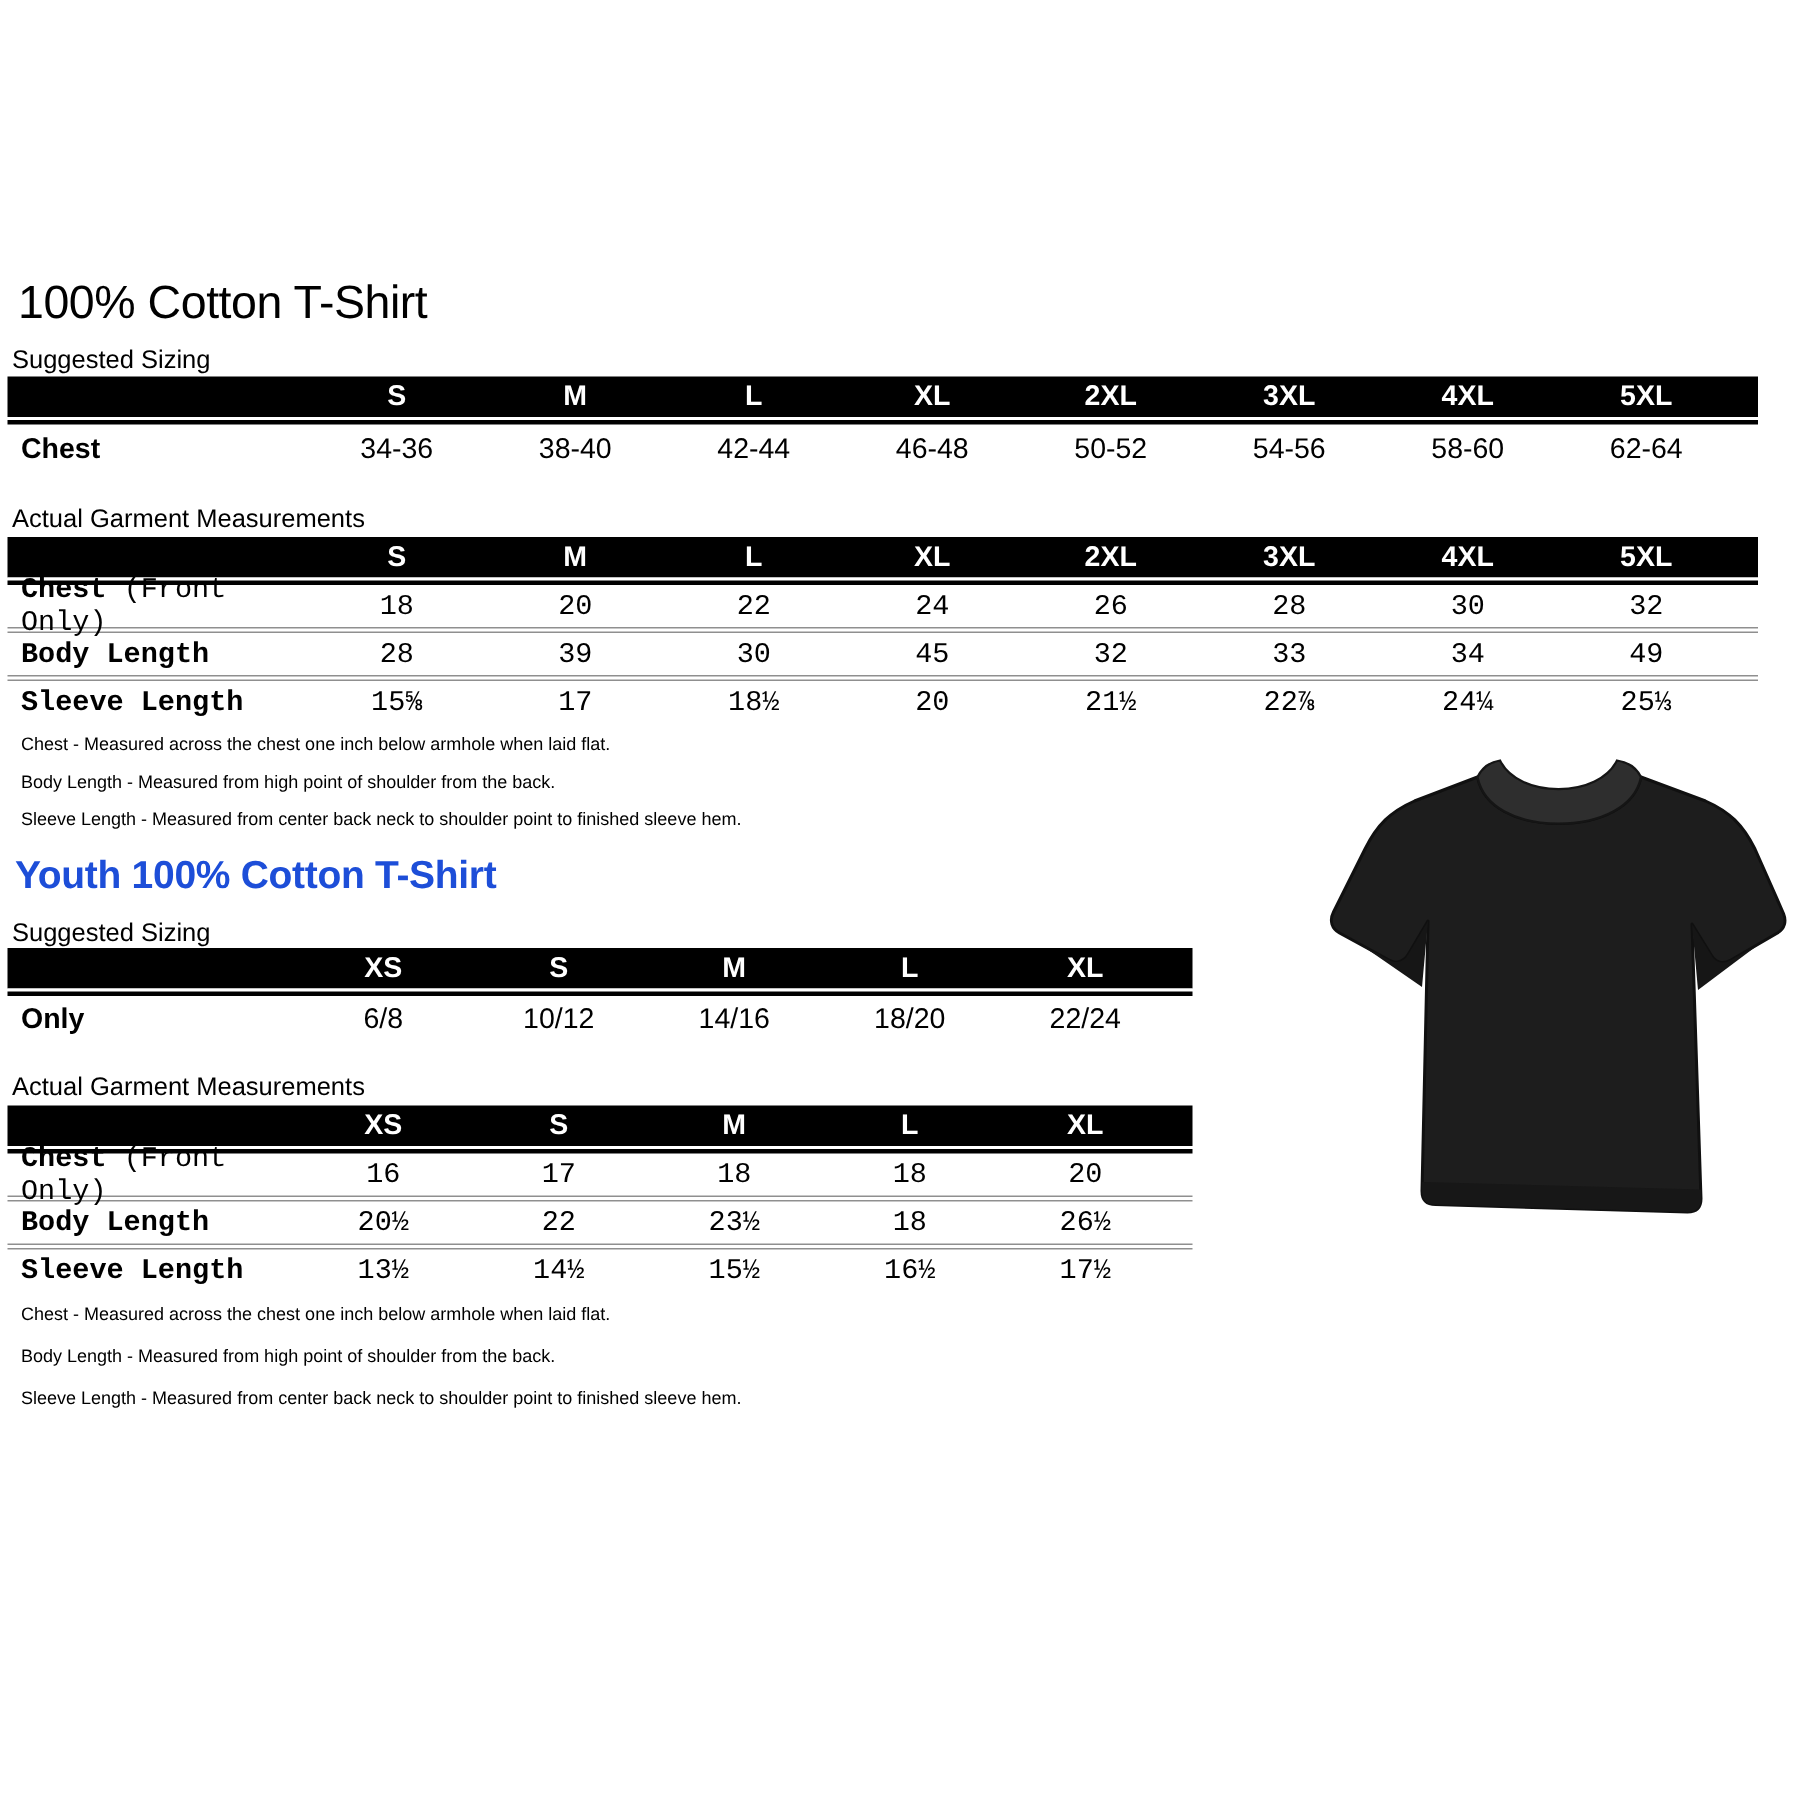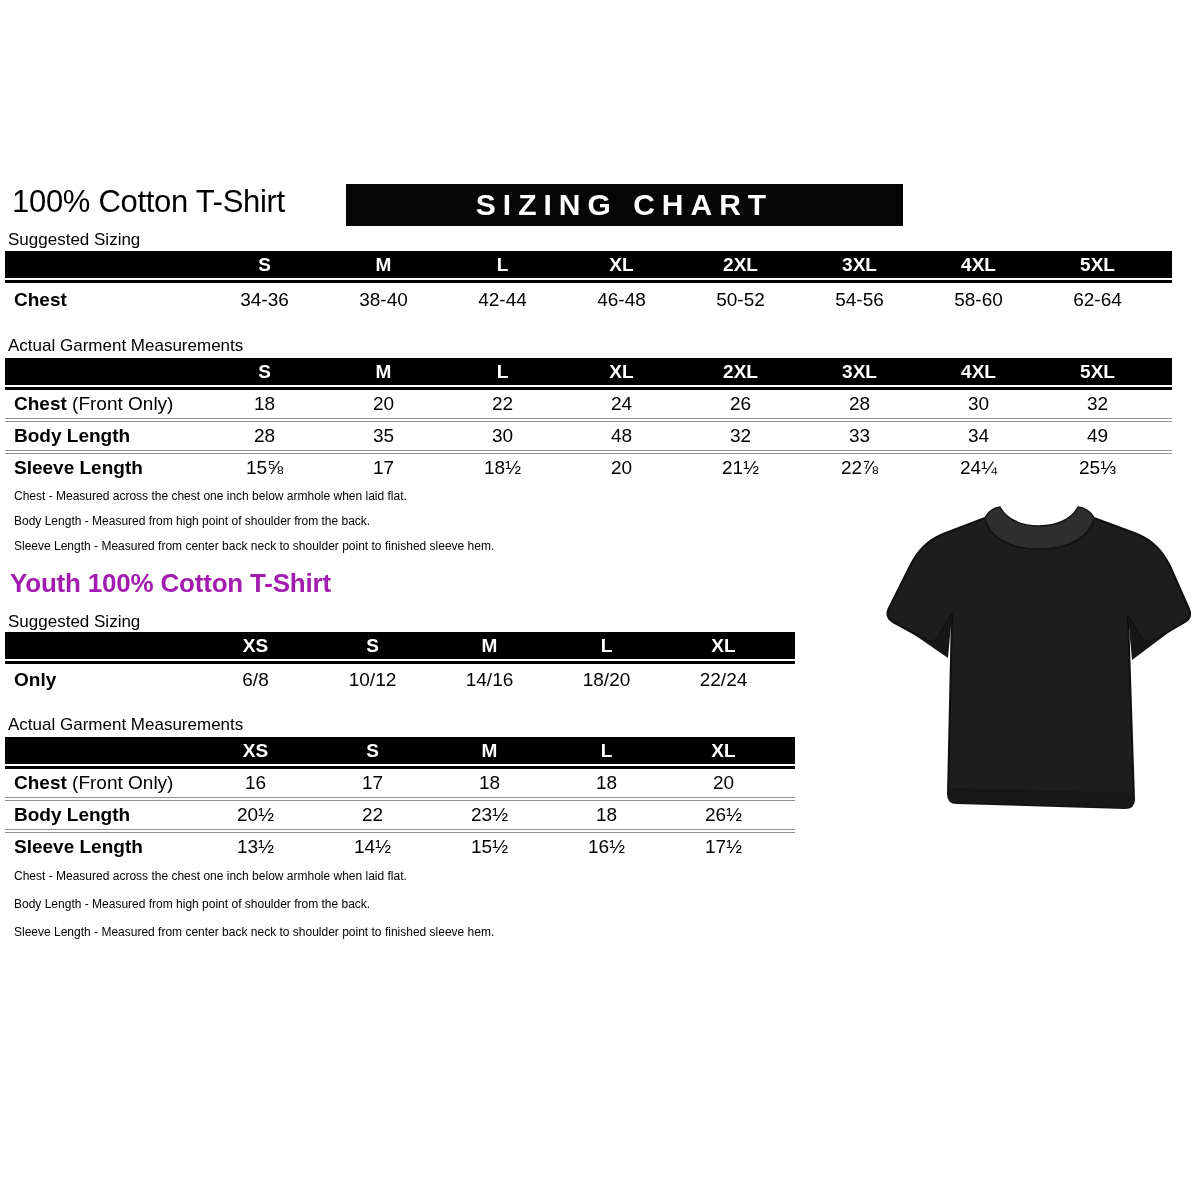--- a/index.html
+++ b/index.html
@@ -7,46 +7,45 @@
     position:relative;width:1200px;height:1200px;background:#ffffff;overflow:hidden;
     font-family:"Liberation Sans","DejaVu Sans",sans-serif;color:#111111;margin-top:20px;
   }
   .abs{position:absolute;}
   .title-adult{left:12px;top:164px;font-size:31px;font-weight:400;letter-spacing:-0.3px;color:#000;}
   .banner{
     left:346px;top:164px;width:557px;height:42px;background:#050505;color:#ffffff;
     font-weight:bold;font-size:30px;letter-spacing:7px;text-align:center;line-height:42px;
   }
   .sec-label{font-size:17px;color:#000;text-align:center;}
-  .title-youth{left:10px;top:548px;font-size:26px;font-weight:bold;color:#a21caf;letter-spacing:-0.2px;}
+  .title-youth{left:10px;top:548px;font-size:26px;font-weight:bold;color:#1d4ed8;letter-spacing:-0.2px;}
 
   .tbl{position:absolute;font-size:19px;color:#000;}
   .thead{display:flex;align-items:center;background:#000;color:#fff;font-weight:bold;height:27px;font-size:19px;}
   .rule{height:2px;background:#fff;border-bottom:3px solid #000;}
   .trow{display:flex;align-items:center;height:33px;}
-  .trow2{display:flex;align-items:center;height:28px;}
+  .trow2{display:flex;align-items:center;height:28px;font-family:Liberation Mono, monospace;}
   .sep{height:2px;background:#fff;border-top:1px solid #8f8f8f;border-bottom:1px solid #8f8f8f;}
   .c0{width:200px;padding-left:9px;box-sizing:border-box;text-align:left;}
   .c{width:119px;text-align:center;}
   .yc0{width:192px;padding-left:9px;box-sizing:border-box;text-align:left;}
   .yc{width:117px;text-align:center;}
   .fill{flex:1;}
   .rl{font-weight:bold;}
   .rn{font-weight:400;}
   .notes{font-size:12px;color:#000;}
   .notes div{line-height:25px;}
   .notes2 div{line-height:28px;}
 </style>
 </head>
 <body>
 
 <div id="page">
 
   <div class="abs title-adult">100% Cotton T-Shirt</div>
-  <div class="abs banner">SIZING CHART</div>
 
   <div class="abs sec-label" style="left:8px;top:210px;">Suggested Sizing</div>
 
   <div class="tbl" style="left:5px;top:231px;width:1167px;">
     <div class="thead">
       <div class="c0"></div>
       <div class="c">S</div>
       <div class="c">M</div>
       <div class="c">L</div>
       <div class="c">XL</div>
@@ -97,23 +96,23 @@
       <div class="c">24</div>
       <div class="c">26</div>
       <div class="c">28</div>
       <div class="c">30</div>
       <div class="c">32</div>
     </div>
     <div class="sep"></div>
     <div class="trow2">
       <div class="c0"><span class="rl">Body Length</span></div>
       <div class="c">28</div>
-      <div class="c">35</div>
+      <div class="c">39</div>
       <div class="c">30</div>
-      <div class="c">48</div>
+      <div class="c">45</div>
       <div class="c">32</div>
       <div class="c">33</div>
       <div class="c">34</div>
       <div class="c">49</div>
     </div>
     <div class="sep"></div>
     <div class="trow2">
       <div class="c0"><span class="rl">Sleeve Length</span></div>
       <div class="c">15⅝</div>
       <div class="c">17</div>

